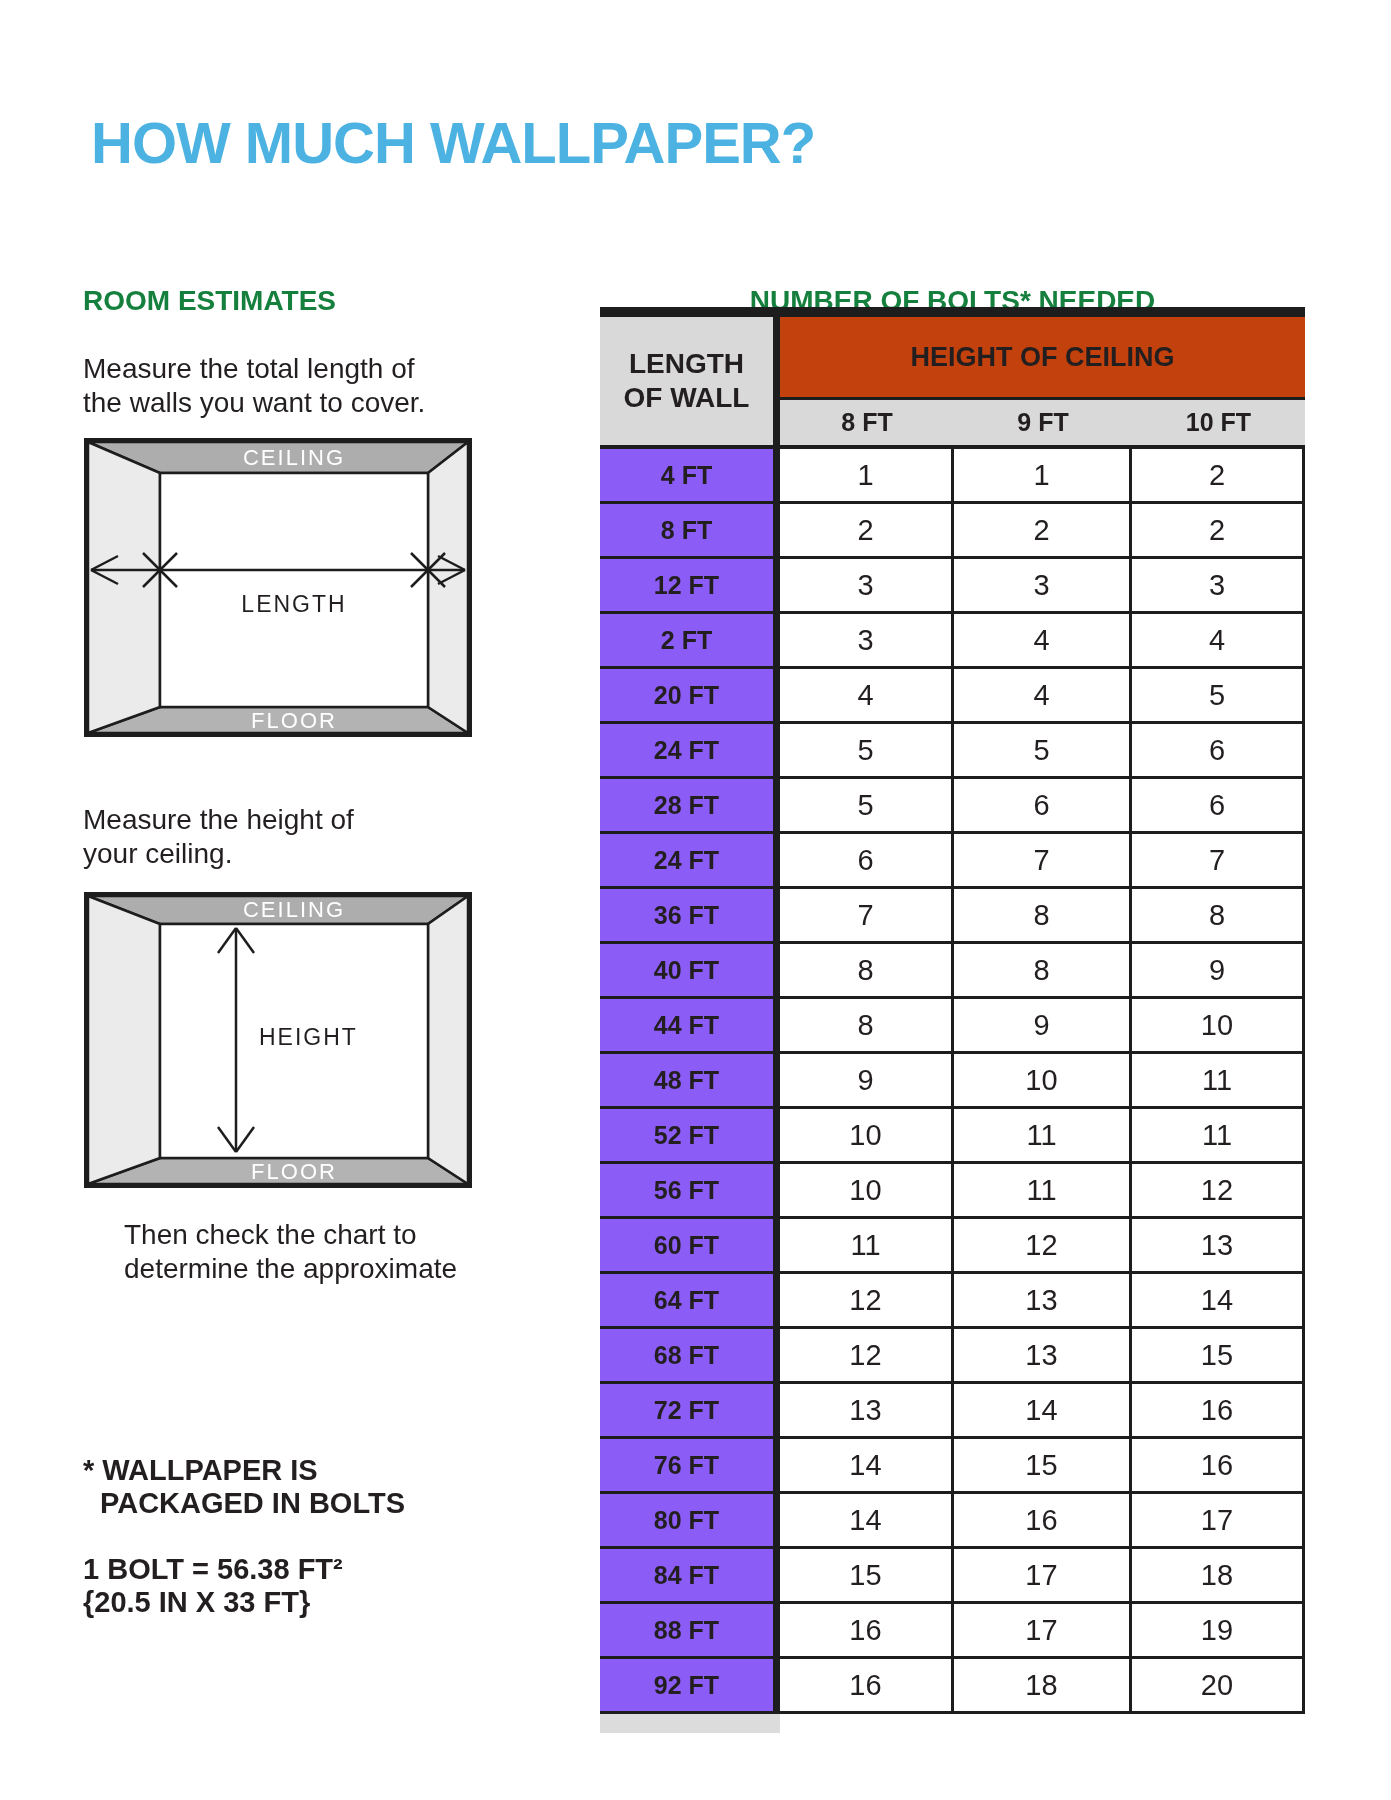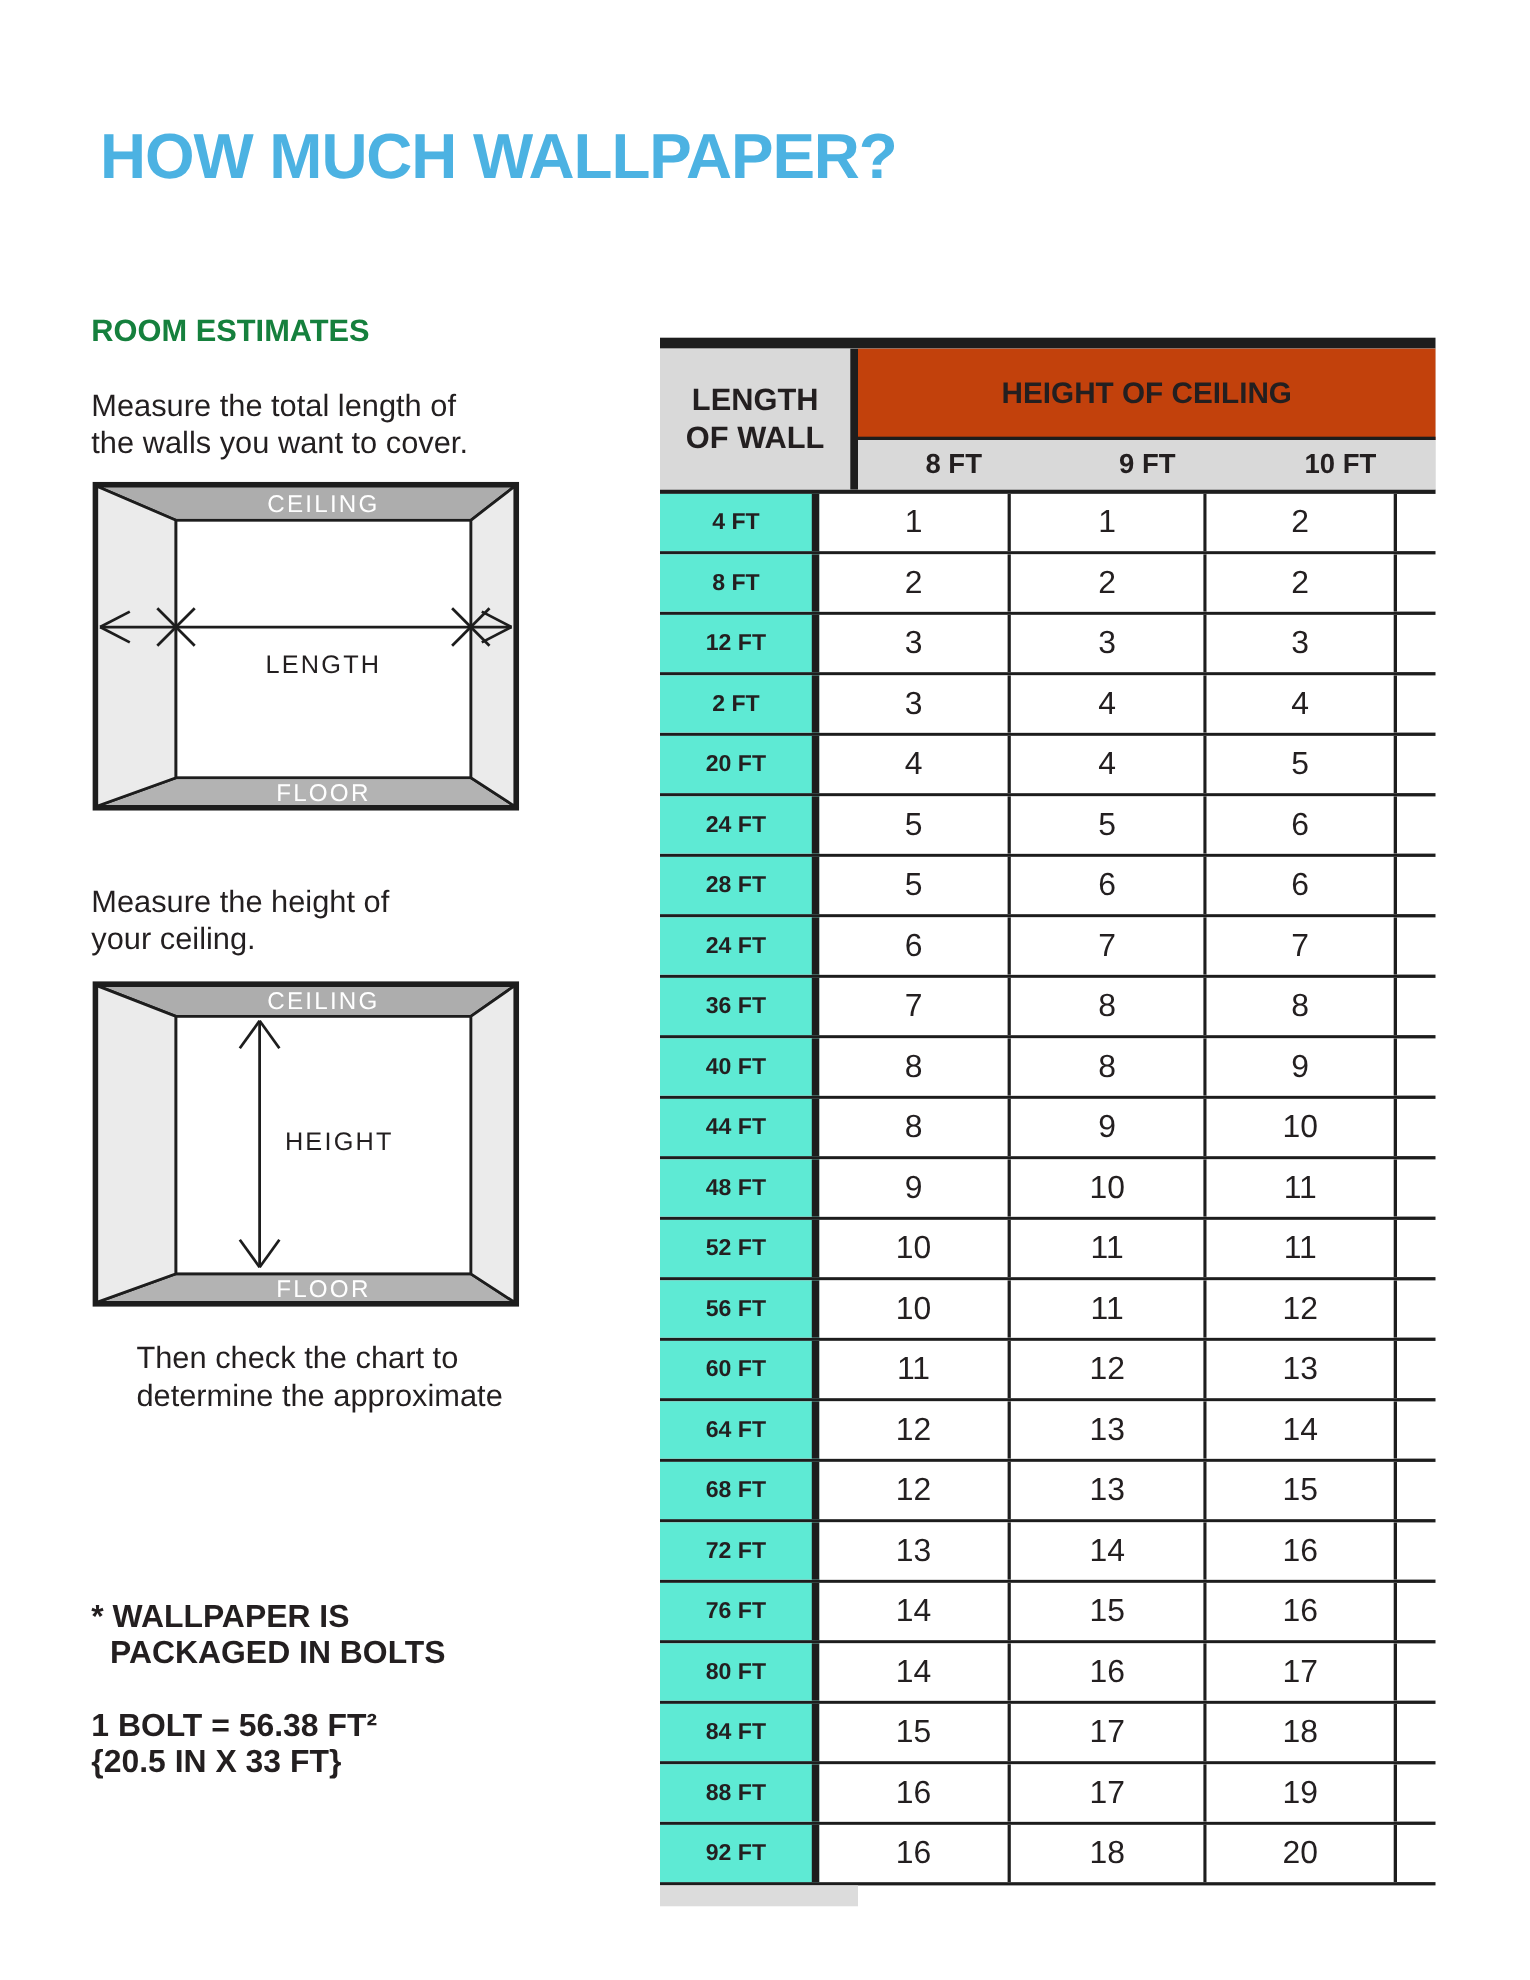--- a/index.html
+++ b/index.html
@@ -51,37 +51,38 @@
     font-weight:bold;font-size:27px;background:#c2410c;
   }
   .sub-row{height:45px;display:flex;background:#D9D9D9;}
   .sub-c{display:flex;align-items:center;justify-content:center;font-weight:bold;font-size:25px;}
   .sub-c.s0{width:174px;}
   .sub-c.s1{width:178px;}
   .sub-c.s2{width:173px;}
   .trow{display:flex;height:55px;border-bottom:3px solid #1d1d1d;}
   .cell{display:flex;align-items:center;justify-content:center;}
   .cell.lbl{
-    width:145px;background:#5eead4;border-right:7px solid #1d1d1d;
-    font-weight:bold;font-size:21px;
+    width:180px;background:#8b5cf6;border-right:7px solid #1d1d1d;
+    font-weight:bold;font-size:25px;
   }
   .cell.val{font-size:29px;background:#fff;border-right:3px solid #1d1d1d;}
   .cell.v0{width:174px;}
   .cell.v1{width:178px;}
   .cell.v2{width:173px;}
   .tbl-shadow{left:600px;top:1714px;width:180px;height:19px;background:#DCDCDC;}
 </style>
 </head>
 <body>
 
 <div class="page">
 
   <h1 class="abs title">HOW MUCH WALLPAPER?</h1>
 
   <h2 class="abs sec-head room-head">ROOM ESTIMATES</h2>
+  <h2 class="abs sec-head bolts-head">NUMBER OF BOLTS* NEEDED</h2>
 
   <p class="abs para p1">
     <span>Measure the total length of</span><br>
     <span>the walls you want to cover.</span>
   </p>
 
   <div class="abs diag1">
     <svg width="388" height="299" viewBox="0 0 388 299">
       <polygon points="4,4 384,4 344,35 76,35" fill="#ADADAD" stroke="#1d1d1d" stroke-width="2.5"></polygon>
       <polygon points="4,295 384,295 344,269 76,269" fill="#B3B3B3" stroke="#1d1d1d" stroke-width="2.5"></polygon>

